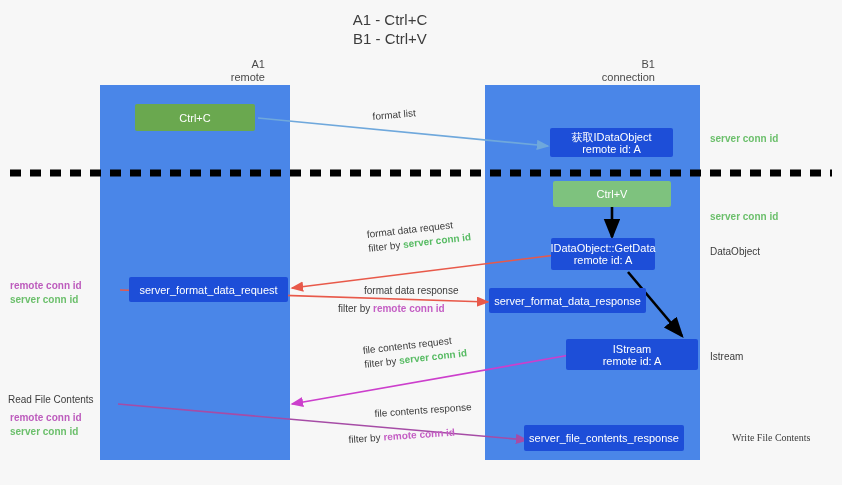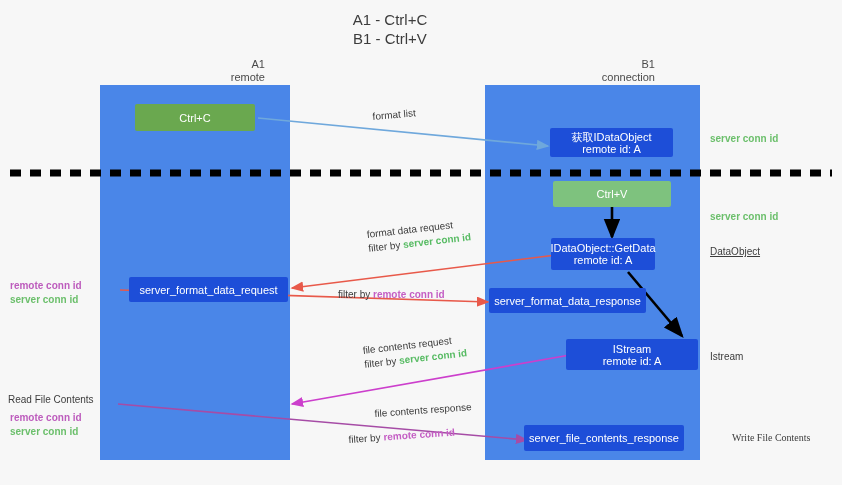--- a/index.html
+++ b/index.html
@@ -132,41 +132,42 @@
   <div class="lbl rot" style="left:372px;top:110px;transform:rotate(-5deg);">
     <span>format list</span>
   </div>
 
   <div class="lbl rot" style="left:366px;top:228px;transform:rotate(-6.5deg);">
     <div><span>format data request</span></div>
     <div><span>filter by </span><span class="green-t">server conn id</span></div>
   </div>
 
   <div class="lbl" style="left:338px;top:284px;">
+    <div style="padding-left:26px;"><span>format data response</span></div>
     <div style="padding-left:0px;padding-top:4px;"><span>filter by </span><span class="purple-t">remote conn id</span></div>
   </div>
 
   <div class="lbl rot" style="left:362px;top:344px;transform:rotate(-6.5deg);">
     <div><span>file contents request</span></div>
     <div><span>filter by </span><span class="green-t">server conn id</span></div>
   </div>
 
   <div class="lbl rot" style="left:374px;top:407px;transform:rotate(-4deg);">
     <span>file contents response</span>
   </div>
 
   <div class="lbl rot" style="left:348px;top:433px;transform:rotate(-4deg);">
     <span>filter by </span><span class="purple-t">remote conn id</span>
   </div>
 
   <div class="side bold-green" style="left:710px;top:132px;">server conn id</div>
 
   <div class="side bold-green" style="left:710px;top:210px;">server conn id</div>
 
-  <div class="side" style="left:710px;top:245px;text-decoration:underline;">DataObject</div>
+  <div class="side" style="left:710px;top:245px;">DataObject</div>
 
   <div class="side" style="left:710px;top:350px;">Istream</div>
 
   <div class="side" style="left:732px;top:431px;font-family:Liberation Serif, serif;">Write File Contents</div>
 
   <div class="side" style="left:10px;top:279px;">
     <div class="purple-t">remote conn id</div>
     <div class="green-t">server conn id</div>
   </div>
 

